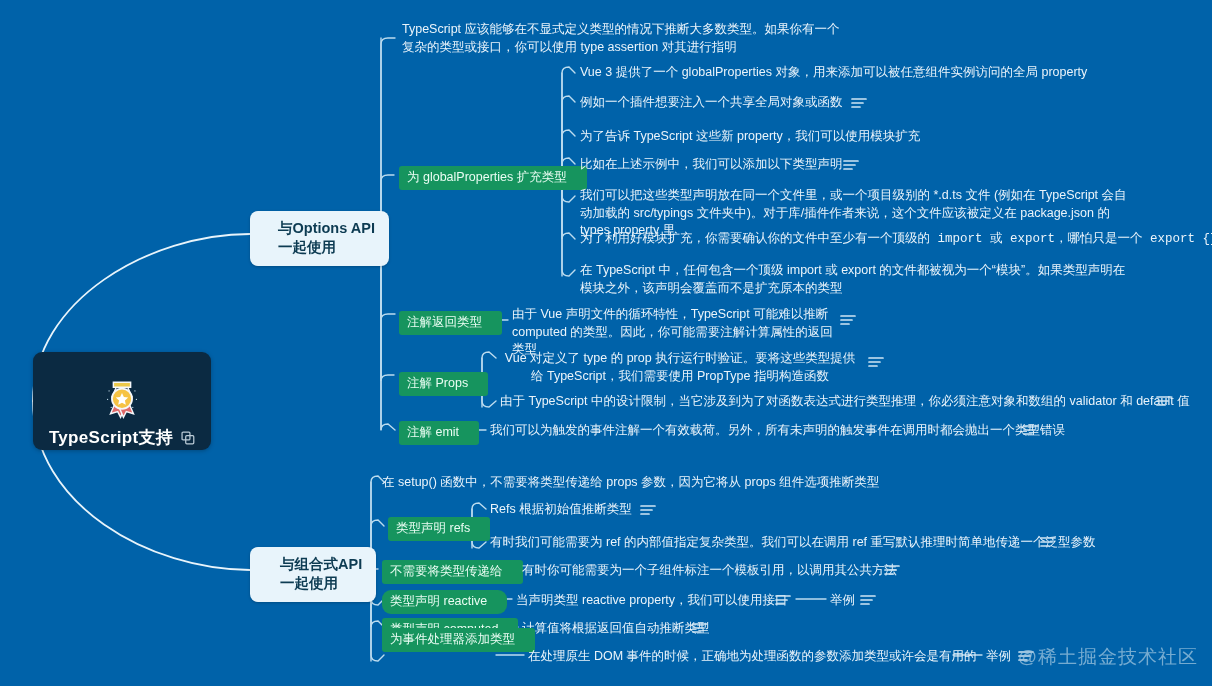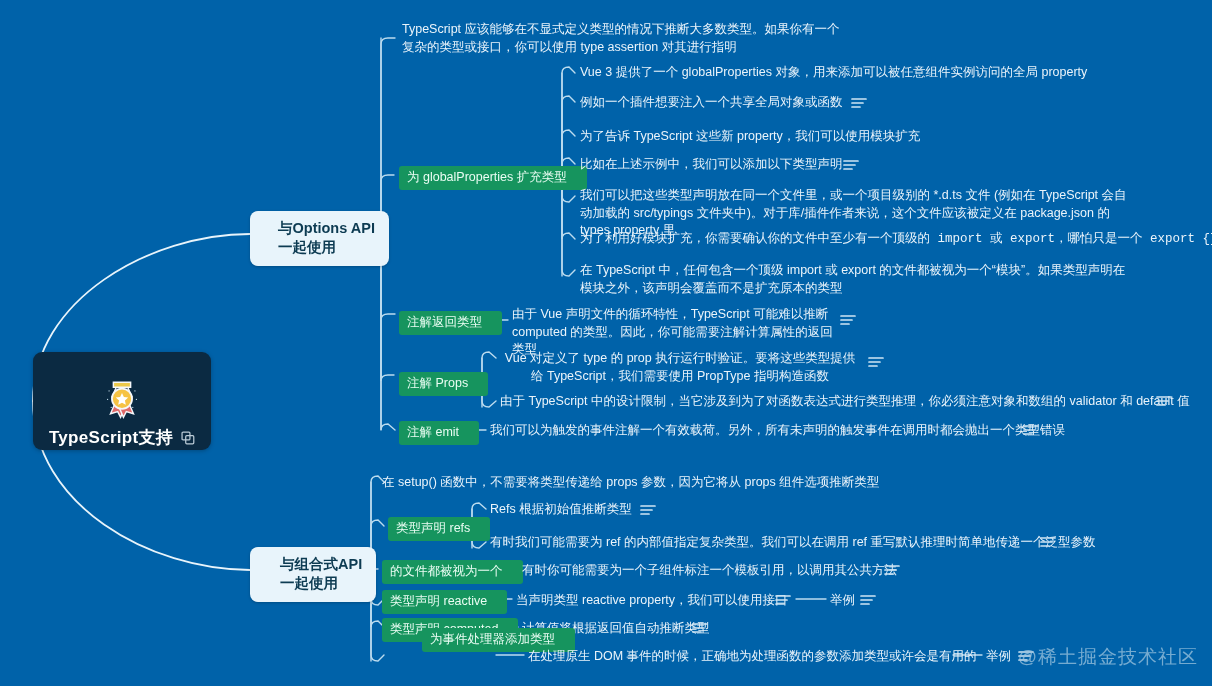--- a/index.html
+++ b/index.html
@@ -269,31 +269,31 @@
   </div>
   <div class="node txt nw" style="left:490px;top:534px;">有时我们可能需要为 ref 的内部值指定复杂类型。我们可以在调用 ref 重写默认推理时简单地传递一个泛型参数</div>
   <svg class="noteico" style="position:absolute;left:1040px;top:536px;" viewBox="0 0 16 12">
     <g stroke="#cfe6f5" stroke-width="1.7" stroke-linecap="round">
         <path d="M1 2 H15"></path>
         <path d="M1 6 H12"></path>
         <path d="M1 10 H9"></path>
       </g>
   </svg>
 
-  <div class="node tag" style="left:382px;top:560px;">的文件都被视为一个</div>
+  <div class="node tag" style="left:382px;top:560px;">不需要将类型传递给</div>
   <div class="node txt nw" style="left:522px;top:562px;">有时你可能需要为一个子组件标注一个模板引用，以调用其公共方法</div>
   <svg class="noteico" style="position:absolute;left:884px;top:564px;" viewBox="0 0 16 12">
     <g stroke="#cfe6f5" stroke-width="1.7" stroke-linecap="round">
         <path d="M1 2 H15"></path>
         <path d="M1 6 H12"></path>
         <path d="M1 10 H9"></path>
       </g>
   </svg>
 
-  <div class="node tag" style="left:382px;top:590px;">类型声明 reactive</div>
+  <div class="node tag" style="left:382px;top:590px;border-radius:9px;">类型声明 reactive</div>
   <div class="node txt nw" style="left:516px;top:592px;">当声明类型 reactive property，我们可以使用接口</div>
   <svg class="noteico" style="position:absolute;left:775px;top:594px;" viewBox="0 0 16 12">
     <g stroke="#cfe6f5" stroke-width="1.7" stroke-linecap="round">
         <path d="M1 2 H15"></path>
         <path d="M1 6 H12"></path>
         <path d="M1 10 H9"></path>
       </g>
   </svg>
   <div class="node txt nw" style="left:830px;top:592px;">举例</div>
   <svg class="noteico" style="position:absolute;left:860px;top:594px;" viewBox="0 0 16 12">
@@ -307,21 +307,21 @@
   <div class="node tag" style="left:382px;top:618px;">类型声明 computed</div>
   <div class="node txt nw" style="left:522px;top:620px;">计算值将根据返回值自动推断类型</div>
   <svg class="noteico" style="position:absolute;left:692px;top:622px;" viewBox="0 0 16 12">
     <g stroke="#cfe6f5" stroke-width="1.7" stroke-linecap="round">
         <path d="M1 2 H15"></path>
         <path d="M1 6 H12"></path>
         <path d="M1 10 H9"></path>
       </g>
   </svg>
 
-  <div class="node tag" style="left:382px;top:628px;margin-left:40px;">为事件处理器添加类型</div>
+  <div class="node tag" style="left:382px;top:628px;">为事件处理器添加类型</div>
   <div class="node txt nw" style="left:528px;top:648px;">在处理原生 DOM 事件的时候，正确地为处理函数的参数添加类型或许会是有用的</div>
   <div class="node txt nw" style="left:986px;top:648px;">举例</div>
   <svg class="noteico" style="position:absolute;left:1018px;top:650px;" viewBox="0 0 16 12">
     <g stroke="#cfe6f5" stroke-width="1.7" stroke-linecap="round">
         <path d="M1 2 H15"></path>
         <path d="M1 6 H12"></path>
         <path d="M1 10 H9"></path>
       </g>
   </svg>
 

